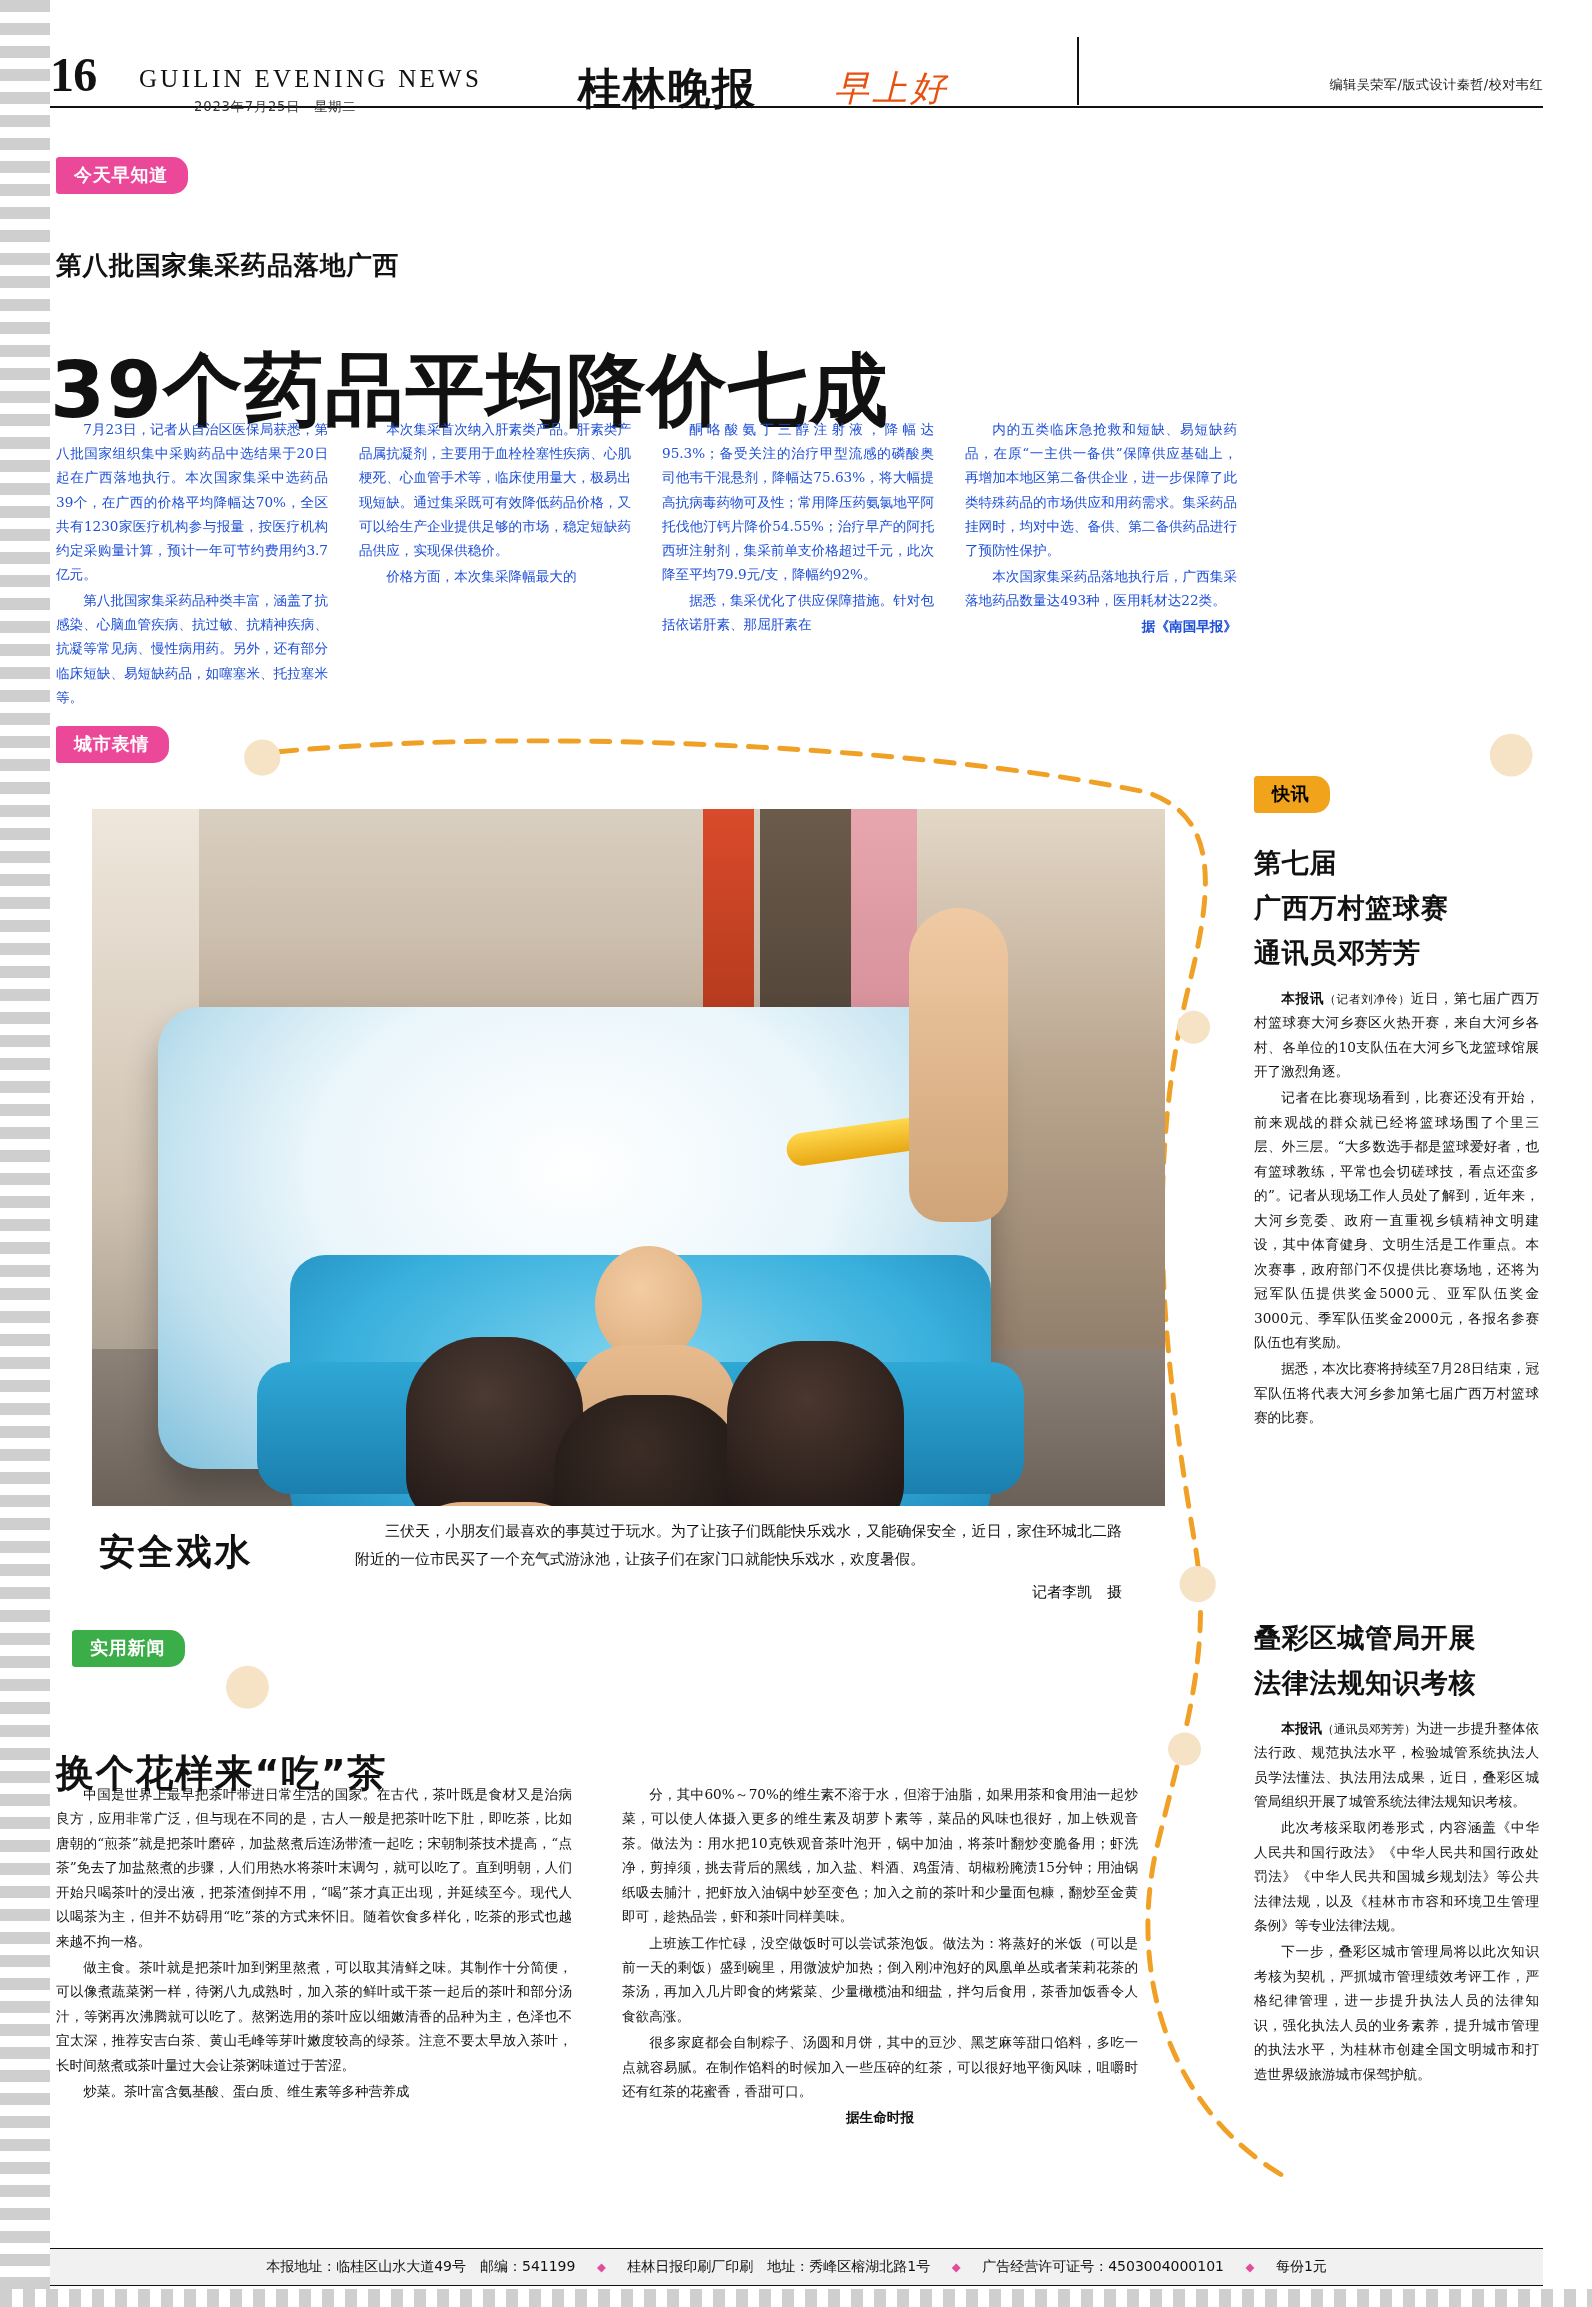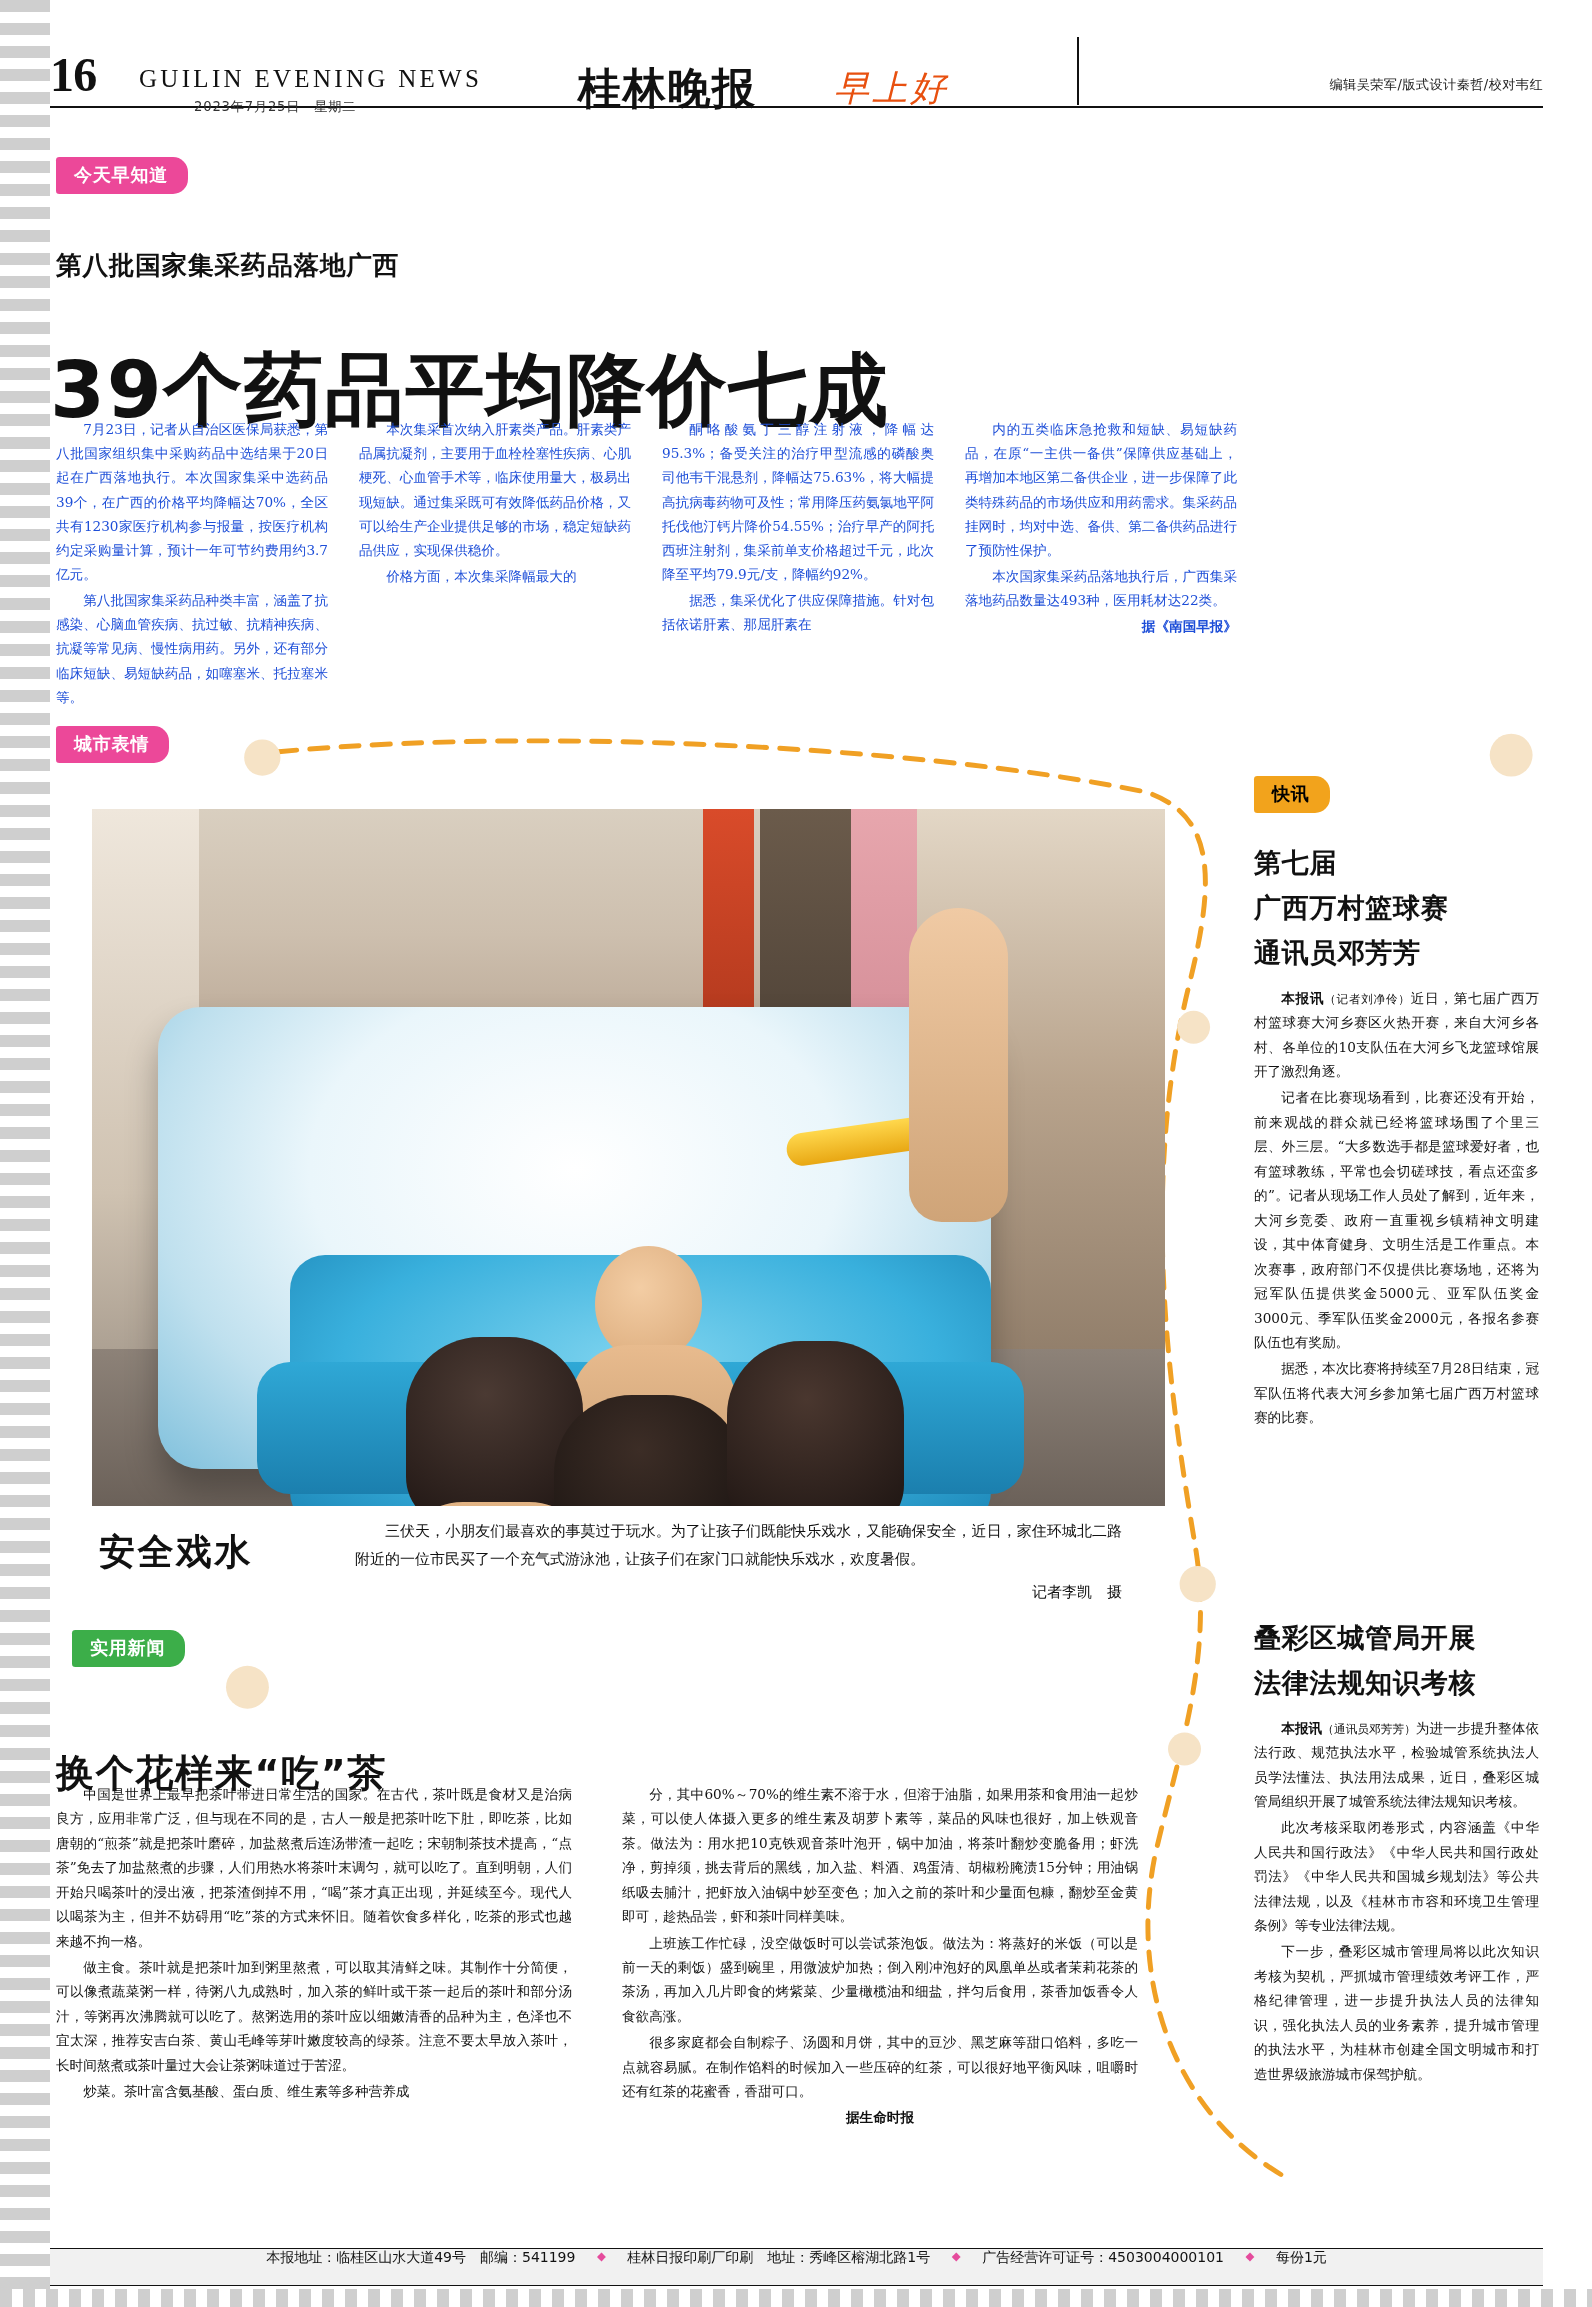--- a/index.html
+++ b/index.html
@@ -212,21 +212,21 @@
   .byline-paren { font-size: 11.6px; }
   .rail2 { position: absolute; left: 1254px; top: 1617px; width: 285px; }
 
   
   .dashes { position: absolute; left: 0; top: 0; width: 1592px; height: 2307px; pointer-events: none; }
 
   
   .footer {
     position: absolute; left: 50px; bottom: 21.5px; width: 1493px; height: 38px;
     background: #f1f1f1; border-top: 1.7px solid #111; border-bottom: 1.7px solid #111;
-    display: flex; justify-content: center; gap: 21.5px;
+    display: flex; align-items: center; justify-content: center; gap: 21.5px;
     font-size: 14px; color: #111;
   }
   .footer span.sep { color: #e54b9c; font-size: 11.6px; }
   .edge-top { position:absolute; left:0; top:0; width:50px; height:2307px;
      background: repeating-linear-gradient(180deg,#cfcfcf 0 11.6px,#ffffff 11.6px 23px); }
   .edge-bottom { position:absolute; left:0; bottom:0; width:1592px; height:18px;
      background: repeating-linear-gradient(90deg,#cfcfcf 0 11.6px,#ffffff 11.6px 23px); }
 </style>
 </head>
 <body>

